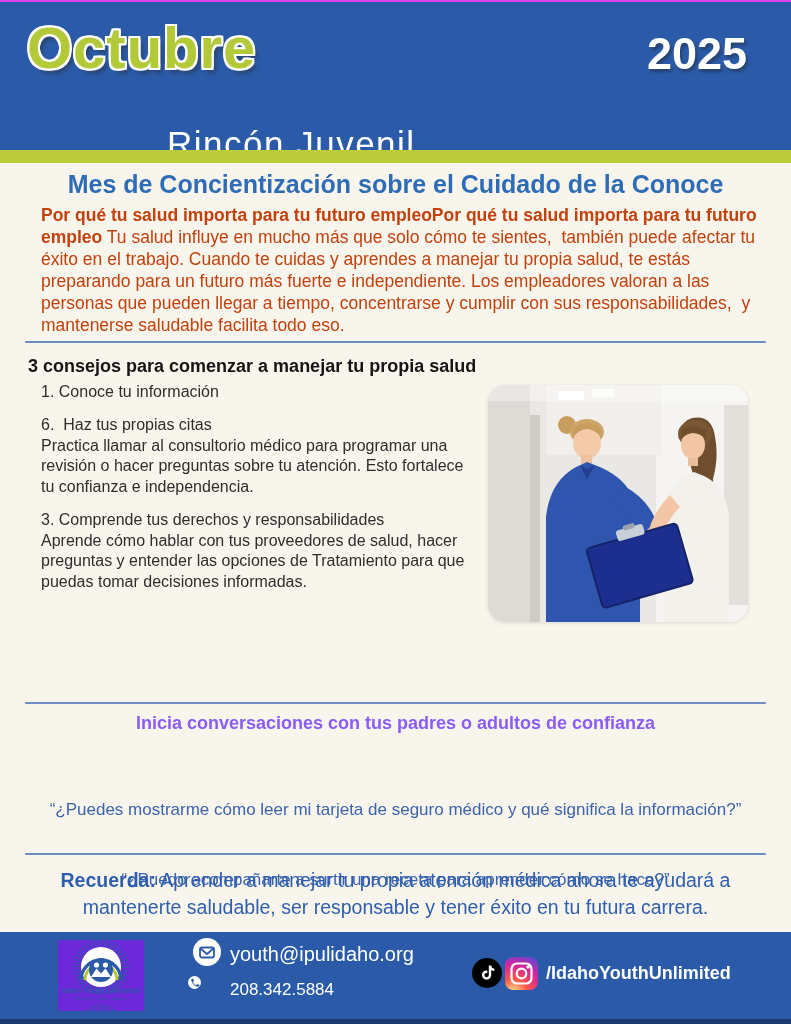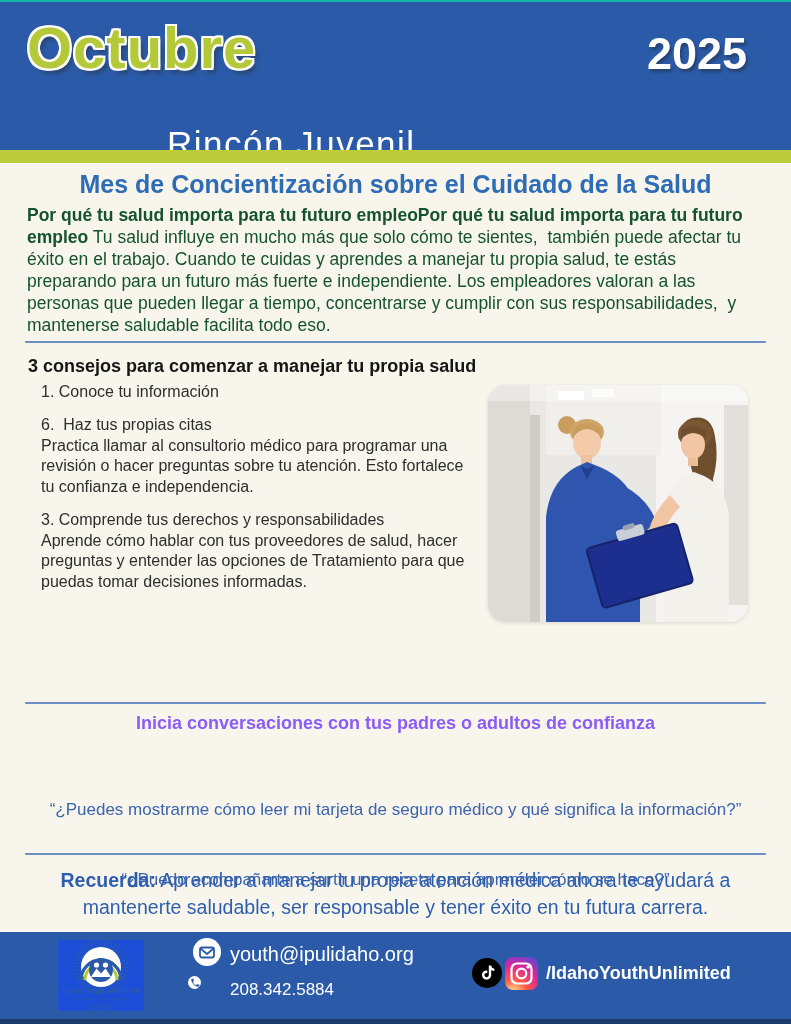--- a/index.html
+++ b/index.html
@@ -6,21 +6,21 @@
   * { margin:0; padding:0; box-sizing:border-box; }
   html,body { background:#555; }
   .page {
     position:relative; width:791px; height:1024px; margin:0 auto;
     background:#f8f5ed; overflow:hidden;
     font-family:"Liberation Sans", sans-serif;
   }
   
   .hdr {
     position:absolute; top:0; left:0; width:791px; height:150px;
-    background:#2b5ba8; border-top:2px solid #14b8a6;text-align:center;
+    background:#2b5ba8; border-top:2px solid #d946ef;text-align:center;
   }
   .month {
     position:absolute; left:27px; top:12px;
     font-size:58px; font-weight:800; letter-spacing:1px; color:#b4c937;
     text-shadow:-2px -2px 0 #fff, 2px -2px 0 #fff, -2px 2px 0 #fff, 2px 2px 0 #fff,
                  0 -2px 0 #fff, 0 2px 0 #fff, -2px 0 0 #fff, 2px 0 0 #fff,
                  4px 5px 4px rgba(40,40,40,.45);
   }
   .year {
     position:absolute; right:44px; top:26px;
@@ -34,22 +34,22 @@
   .stripe {
     position:absolute; top:150px; left:0; width:791px; height:13px;
     background:#bccc3c;
   }
   
   .main-heading {
     position:absolute; top:170px; left:0; width:791px;
     text-align:center; font-size:25px; font-weight:800; color:#2e6cb5;
   }
   .intro {
-    position:absolute; top:204px; left:27px; width:735px;
-    font-size:17.5px; line-height:1.26; color:#14532d; white-space:pre-wrap;
+    position:absolute; top:204px; left:41px; width:735px;
+    font-size:17.5px; line-height:1.26; color:#c2410c; white-space:pre-wrap;
   }
   .intro b { font-weight:800; }
   .rule { position:absolute; left:25px; width:741px; height:2px; background:#6d8dc3; border-radius:1px; }
   .rule1 { top:341px; }
   .rule2 { top:702px; }
   .rule3 { top:853px; }
 
   .tips { position:absolute; top:356px; left:28px; width:452px; color:#2e2e2e; }
   .tips-heading { font-size:18px; font-weight:800; color:#151515; margin-bottom:5px; white-space:pre-wrap; }
   .tip { margin-left:13px; font-size:16px; line-height:1.28; margin-bottom:13px; }
@@ -73,21 +73,21 @@
   .reminder {
     position:absolute; top:867px; left:45px; width:701px;
     text-align:center; font-size:19.5px; line-height:1.4; color:#2e5fae; white-space:pre-wrap;
   }
   .reminder b { font-weight:800; }
 
   
   .ftr { position:absolute; top:932px; left:0; width:791px; height:92px; background:#2b5ba8; color:#fff; }
   .logo-card {
     position:absolute; left:58px; top:8px; width:86px; height:71px;
-    background:#1d4ed8; border-radius:2px; overflow:hidden;
+    background:#6d28d9; border-radius:2px; overflow:hidden;
   }
   .contact-email-icon { position:absolute; left:193px; top:6px; width:28px; height:28px; }
   .contact-email-label { position:absolute; left:230px; top:11px; font-size:20px; font-weight:500; }
   .contact-phone-icon { position:absolute; left:188px; top:43px; width:13px; height:13px; }
   .contact-phone-label { position:absolute; left:230px; top:48px; font-size:17px; font-weight:500; }
   .tiktok { position:absolute; left:472px; top:26px; width:30px; height:30px; }
   .insta  { position:absolute; left:505px; top:25px; width:33px; height:33px; }
   .handle { position:absolute; left:546px; top:31px; font-size:18px; font-weight:700; }
   .bottom-strip { position:absolute; left:0; bottom:0; width:791px; height:5px; background:#1c3a6d; }
 </style>
@@ -96,21 +96,21 @@
 
 <div class="page">
 
   <div class="hdr">
     <div class="month">Octubre</div>
     <div class="year">2025</div>
     <div class="subtitle">Rincón Juvenil</div>
   </div>
   <div class="stripe"></div>
 
-  <div class="main-heading">Mes de Concientización sobre el Cuidado de la Salud</div>
+  <div class="main-heading">Mes de Concientización sobre el Cuidado de la Conoce</div>
   <div class="intro"><b>Por qué tu salud importa para tu futuro empleoPor qué tu salud importa para tu futuro empleo</b><span> Tu salud influye en mucho más que solo cómo te sientes,  también puede afectar tu éxito en el trabajo. Cuando te cuidas y aprendes a manejar tu propia salud, te estás preparando para un futuro más fuerte e independiente. Los empleadores valoran a las personas que pueden llegar a tiempo, concentrarse y cumplir con sus responsabilidades,  y mantenerse saludable facilita todo eso.</span></div>
 
   <div class="rule rule1"></div>
 
   <div class="tips">
     <div class="tips-heading">3 consejos para comenzar a manejar tu propia salud</div>
     <div class="tip">
       <div class="tip-title">1. Conoce tu información</div>
     </div>
     <div class="tip">

